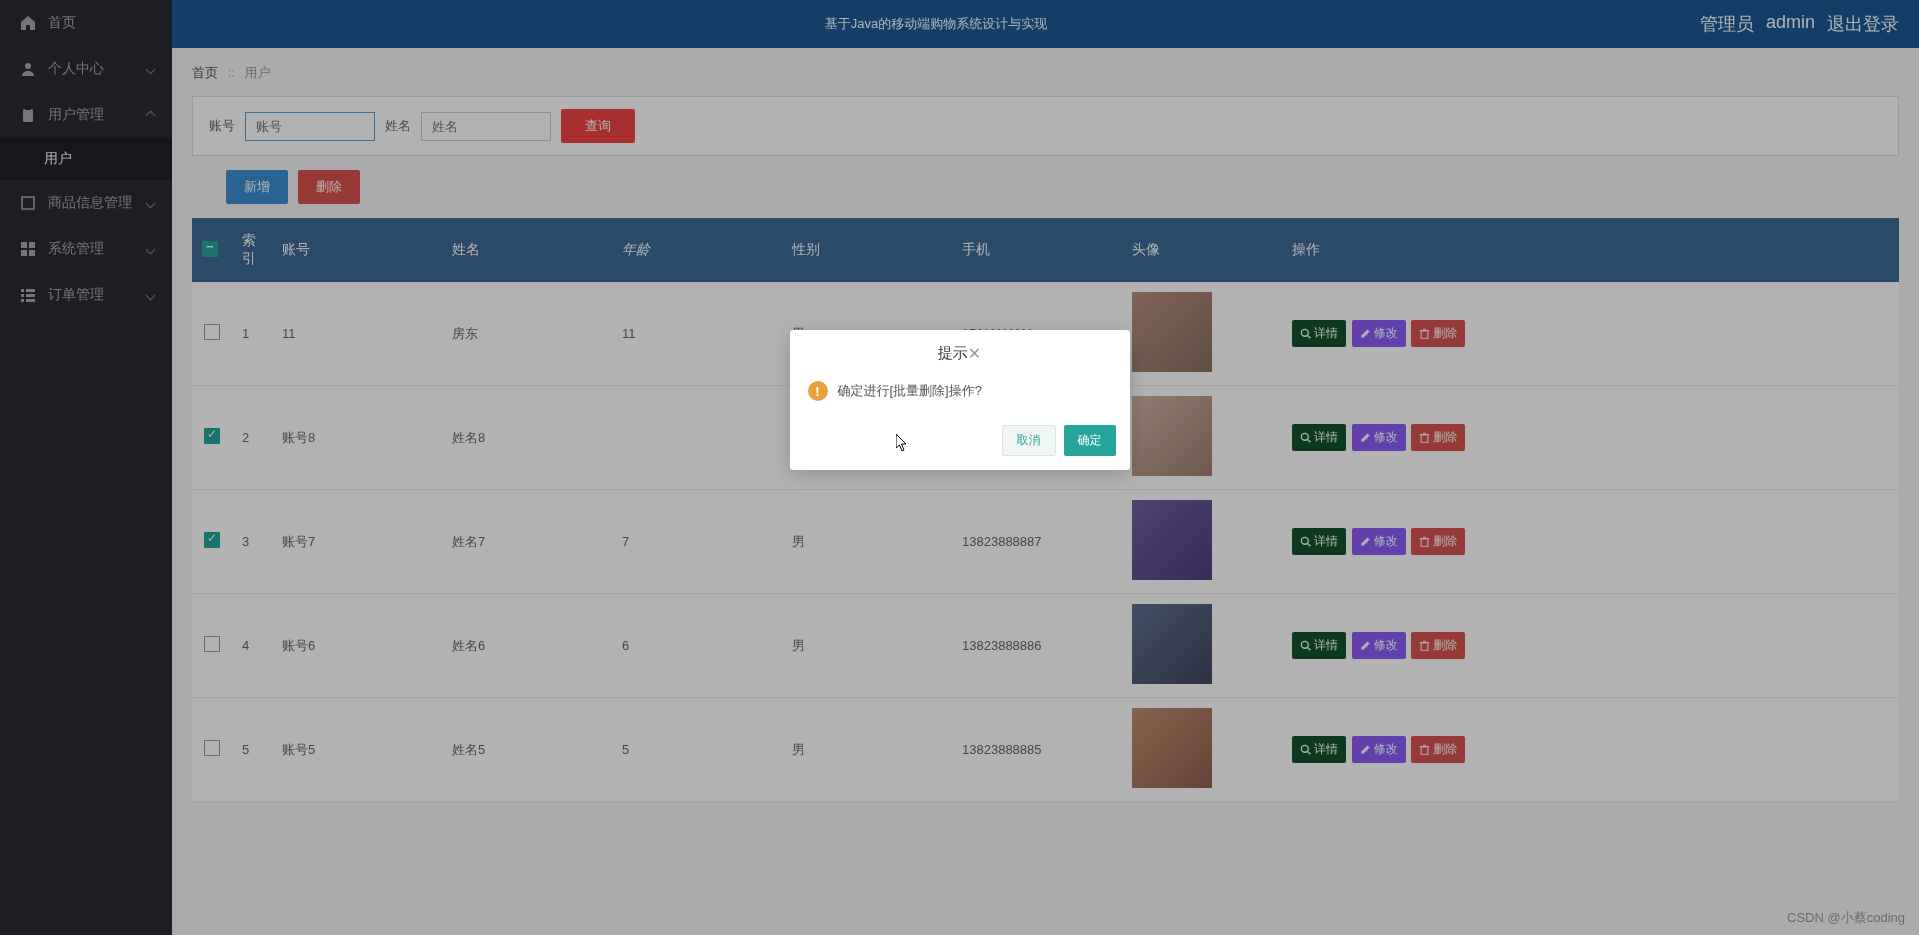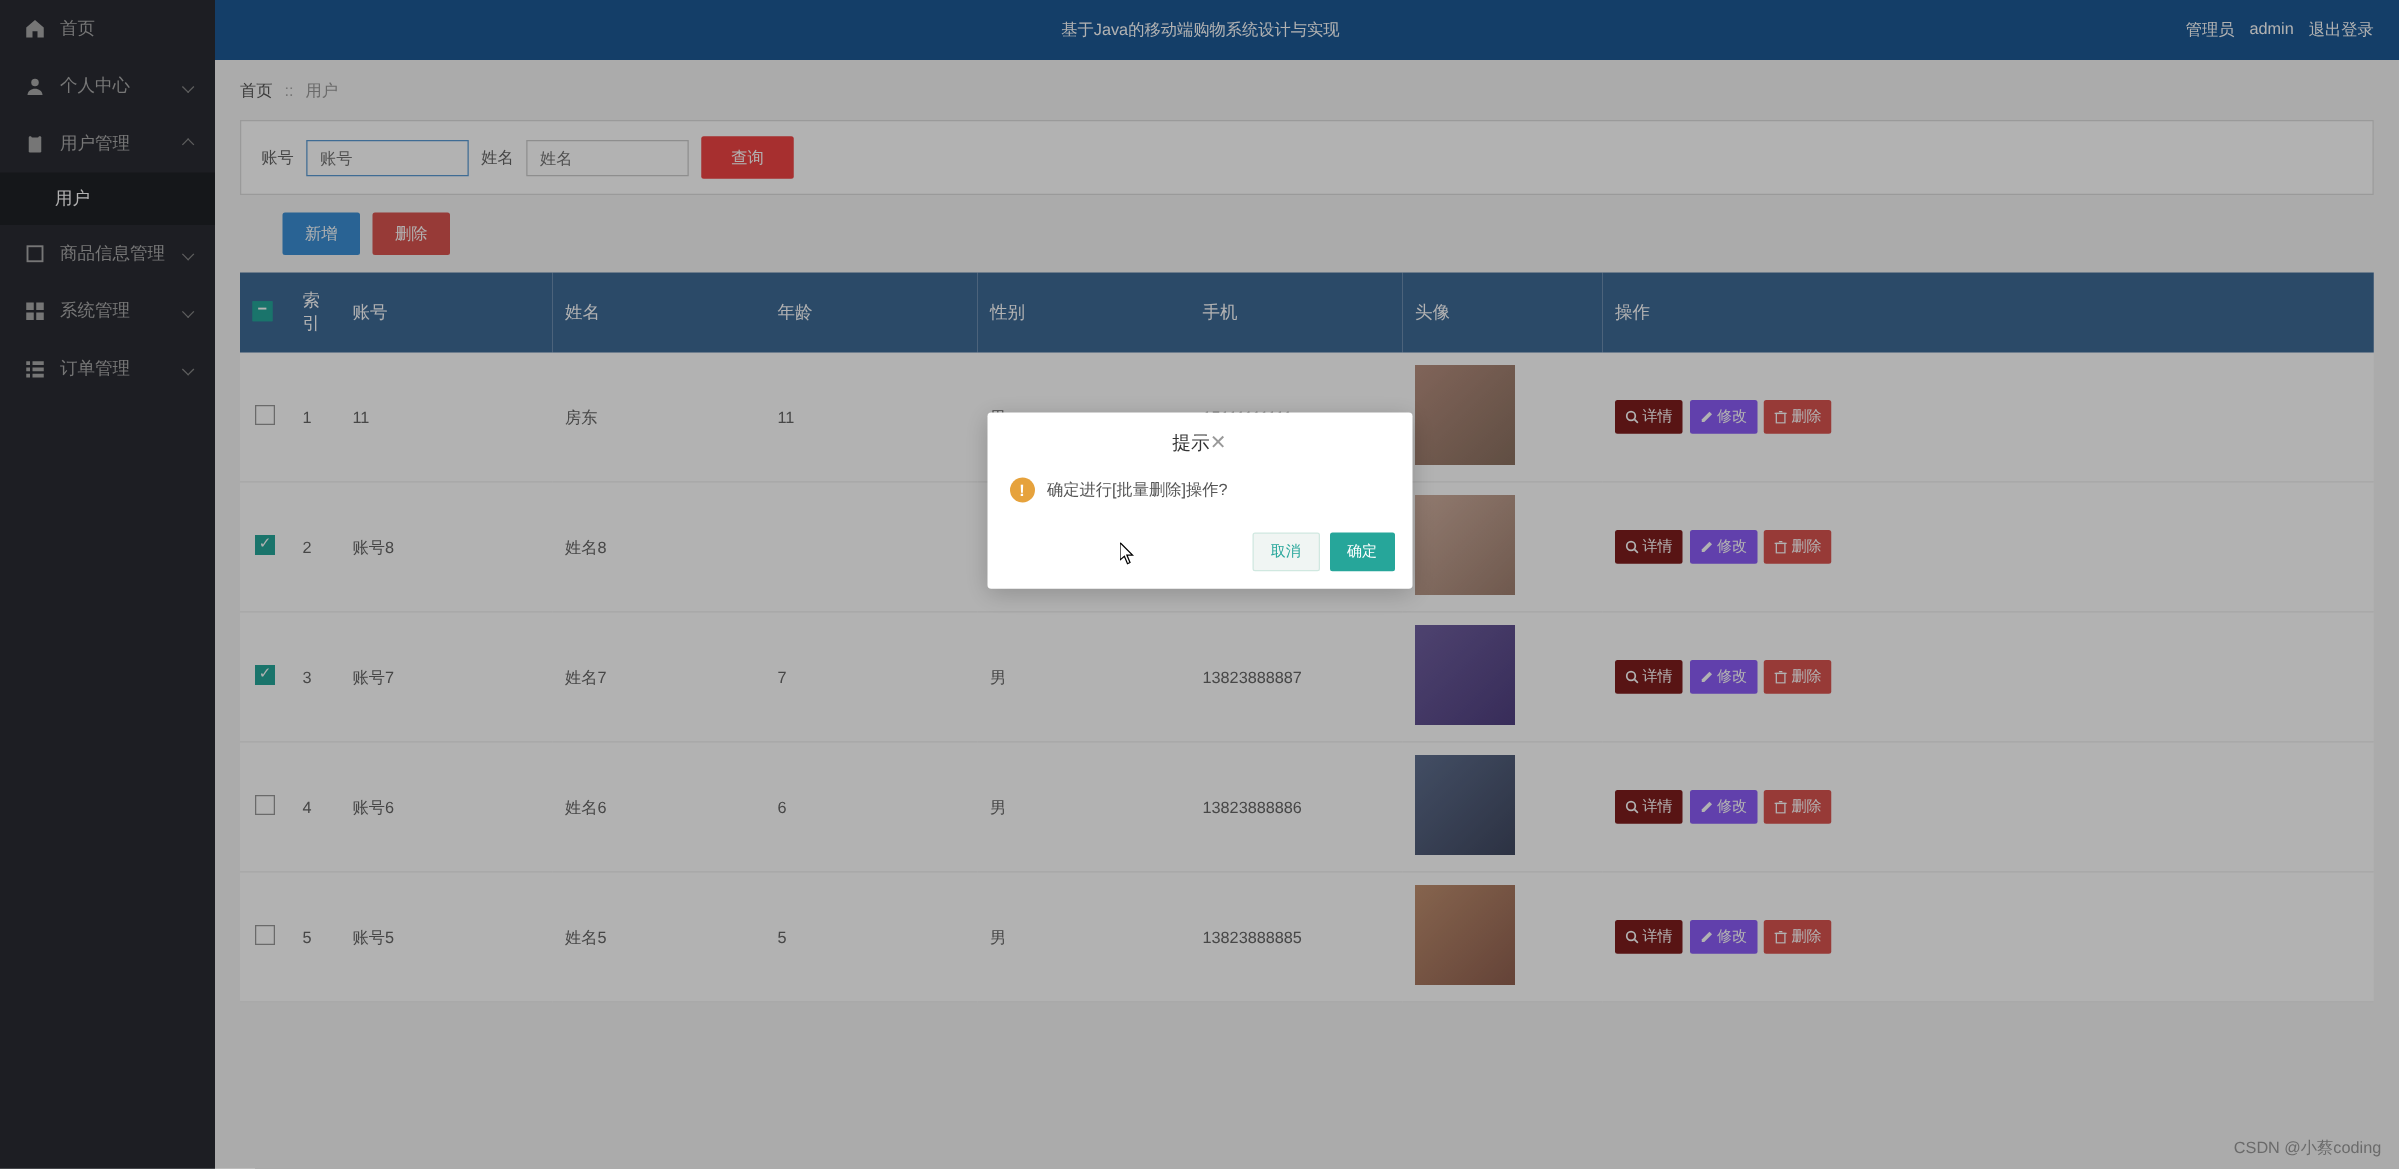--- a/index.html
+++ b/index.html
@@ -1,21 +1,21 @@
 <!DOCTYPE html>
 <html><head>
   <meta charset="utf-8">
   <style>
     * { margin: 0; padding: 0; box-sizing: border-box; }
     body { font-family: "Microsoft YaHei", Arial, sans-serif; font-size: 14px; color: #333; background: #f5f5f5; overflow: hidden; }
     
     
     .header { position: fixed; top: 0; left: 0; right: 0; height: 48px; background: #1e5a96; color: #fff; display: flex; align-items: center; z-index: 100; }
     .header-title { flex: 1; text-align: center; font-size: 13px; }
-    .header-right { padding-right: 20px; display: flex; gap: 12px; font-size: 13px; }
+    .header-right { padding-right: 20px; display: flex; gap: 12px; font-size: 18px; }
     .header-right span { cursor: pointer; }
     
     
     .sidebar { position: fixed; top: 0; left: 0; bottom: 0; width: 172px; background: #2a2c33; color: #aaa; z-index: 101; }
     .sidebar-item { display: flex; align-items: center; padding: 14px 20px; cursor: pointer; position: relative; font-size: 14px; }
     .sidebar-item.has-children::after { content: ''; position: absolute; right: 18px; width: 6px; height: 6px; border-right: 1px solid #888; border-bottom: 1px solid #888; transform: rotate(45deg); }
     .sidebar-item.expanded::after { transform: rotate(-135deg); }
     .sidebar-icon { width: 16px; height: 16px; margin-right: 12px; display: inline-flex; align-items: center; justify-content: center; }
     .sidebar-sub { background: #1f2126; padding: 12px 20px 12px 44px; cursor: pointer; color: #fff; }
     
@@ -46,21 +46,21 @@
     .checkbox.checked { background: #26a69a; border-color: #26a69a; }
     .checkbox.checked::after { content: '✓'; color: #fff; position: absolute; top: -2px; left: 2px; font-size: 12px; }
     .checkbox.indeterminate { background: #26a69a; border-color: #26a69a; }
     .checkbox.indeterminate::after { content: '−'; color: #fff; position: absolute; top: -3px; left: 3px; font-size: 13px; font-weight: bold; }
     .avatar { width: 80px; height: 80px; background: linear-gradient(135deg, #b89080, #8a7060); display: inline-block; }
     .avatar.a2 { background: linear-gradient(135deg, #d0b0a0, #a08070); }
     .avatar.a3 { background: linear-gradient(135deg, #7060a0, #504080); }
     .avatar.a4 { background: linear-gradient(135deg, #607090, #404860); }
     .avatar.a5 { background: linear-gradient(135deg, #c09070, #906050); }
     .op-btn { padding: 5px 8px; font-size: 12px; color: #fff; border: none; cursor: pointer; border-radius: 2px; margin-right: 2px; display: inline-flex; align-items: center; gap: 3px; }
-    .op-detail { background: #7f1d1d; }
+    .op-detail { background: #14532d; }
     .op-edit { background: #8b5cf6; }
     .op-delete { background: #d9534f; }
     .op-icon { width: 11px; height: 11px; }
     
     
     .modal-overlay { position: fixed; inset: 0; background: rgba(0,0,0,0.3); z-index: 200; display: flex; align-items: flex-start; justify-content: center; padding-top: 330px; }
     .modal { background: #fff; width: 340px; border-radius: 3px; box-shadow: 0 4px 20px rgba(0,0,0,0.2); }
     .modal-header { padding: 14px 18px; font-size: 15px; color: #333; display: flex; justify-content: center; align-items: center; }
     .modal-close { color: #999; cursor: pointer; font-size: 16px; }
     .modal-body { padding: 4px 18px 16px; display: flex; align-items: center; gap: 10px; font-size: 13px; color: #555; }
@@ -69,21 +69,21 @@
     .btn-cancel { background: #f0f5f3; color: #26a69a; padding: 6px 14px; font-size: 12px; border: 1px solid #d0e8e0; }
     .btn-confirm { background: #26a69a; color: #fff; padding: 6px 14px; font-size: 12px; }
     
     .cursor { position: fixed; width: 12px; height: 18px; z-index: 300; pointer-events: none; }
     .watermark { position: fixed; bottom: 8px; right: 14px; color: #999; font-size: 13px; z-index: 50; }
     
     .col-check { width: 40px; text-align: center; }
     .col-index { width: 40px; }
     .col-account { width: 170px; }
     .col-name { width: 170px; }
-    .col-age { width: 170px; }
+    .col-age { width: 170px; font-style: italic; }
     .col-gender { width: 170px; }
     .col-phone { width: 170px; }
     .col-avatar { width: 160px; }
   </style>
 </head>
 <body>
 
 <div class="sidebar">
   <div class="sidebar-item">
     <span class="sidebar-icon">

